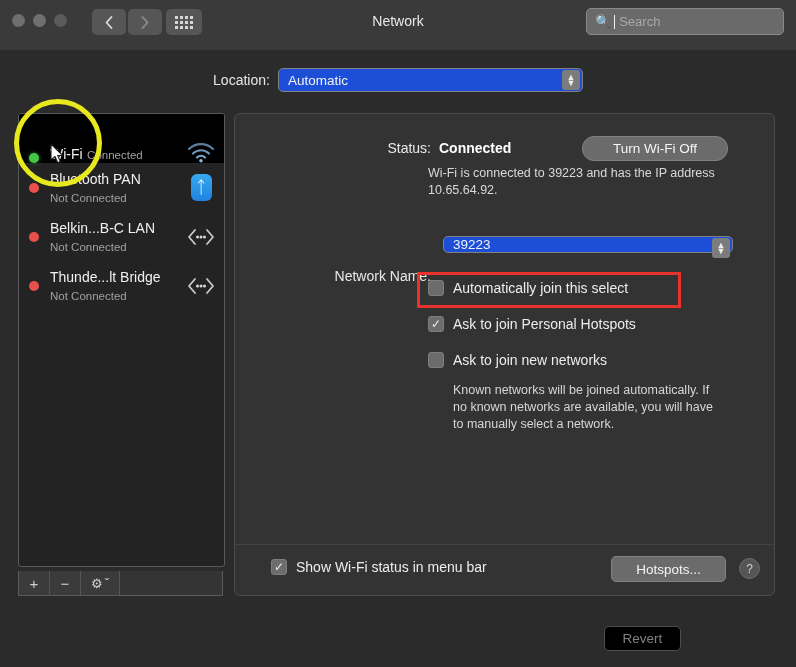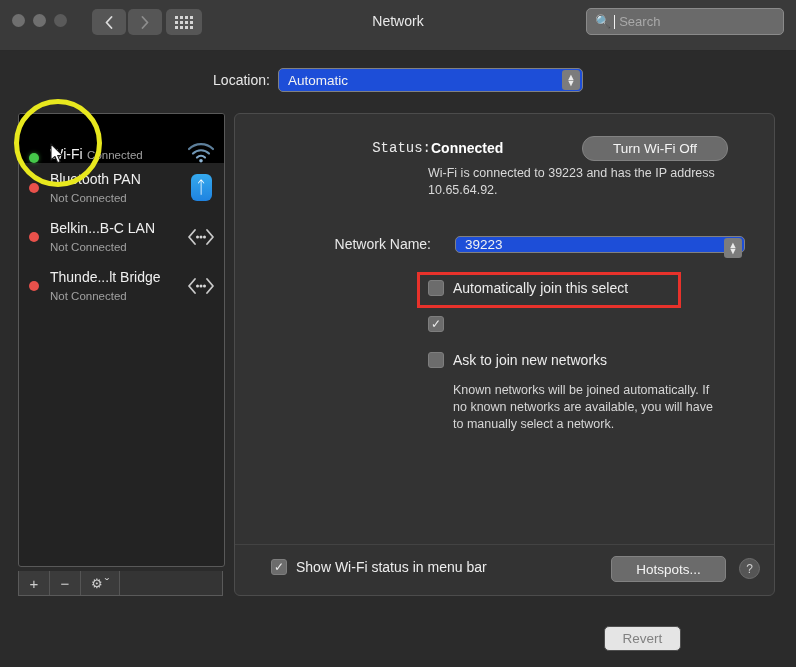--- a/index.html
+++ b/index.html
@@ -255,21 +255,21 @@
     align-items: flex-start;
   }
   .field-label {
     color: #e9e9e9;
     font-size: 14px;
     text-align: right;
     flex: 0 0 auto;
   }
 
   #status-row { left: 0; top: 26px; width: 541px; }
-  #status-label { width: 196px; padding-right: 0; font-family: Liberation Mono, monospace; }
+  #status-label { width: 196px; padding-right: 8px; }
   .status-val {
     color: #ffffff;
     font-size: 14px;
     font-weight: bold;
   }
   #turn-off-btn {
     position: absolute;
     left: 347px; top: 22px;
     width: 146px; height: 25px;
     background: #6b6b6b;
@@ -285,21 +285,21 @@
   #status-desc {
     position: absolute;
     left: 193px; top: 51px;
     width: 300px;
     color: #d9d9d9;
     font-size: 12.5px;
     line-height: 17px;
   }
 
   #netname-row { left: 0; top: 122px; width: 541px; }
-  #netname-label { width: 196px; padding-right: 24px; }
+  #netname-label { width: 196px; padding-right: 12px; margin-top: 32px; }
   #netname-popup {
     width: 290px;
     height: 17px;
   }
 
   .checks {
     position: absolute;
     left: 193px; top: 160px;
     width: 330px;
   }
@@ -375,21 +375,21 @@
     display: flex;
     align-items: center;
     justify-content: center;
     box-sizing: border-box;
   }
 
   
   .footer-btn {
     position: absolute;
     height: 25px;
-    background: #e5e5e5;
+    background: #000000;
     border: 1px solid #4e4e4e;
     border-radius: 5px;
     color: #818181;
     font-size: 13.5px;
     display: flex;
     align-items: center;
     justify-content: center;
     box-sizing: border-box;
   }
   #revert-btn { left: 604px; top: 626px; width: 77px; }
@@ -575,20 +575,21 @@
       </div>
     </div>
 
     <div class="checks">
       <div class="chk-row">
         <span class="cbox"></span>
         <span class="chk-label">Automatically join this select</span>
       </div>
       <div class="chk-row">
         <span class="cbox">✓</span>
+        <span class="chk-label">Ask to join Personal Hotspots</span>
       </div>
       <div class="chk-row">
         <span class="cbox"></span>
         <span class="chk-label">Ask to join new networks</span>
       </div>
       <div class="note" style="margin-left:25px">Known networks will be joined automatically. If no known networks are available, you will have to manually select a network.</div>
     </div>
 
     <div class="panel-bottom">
       <div id="show-status-row">

